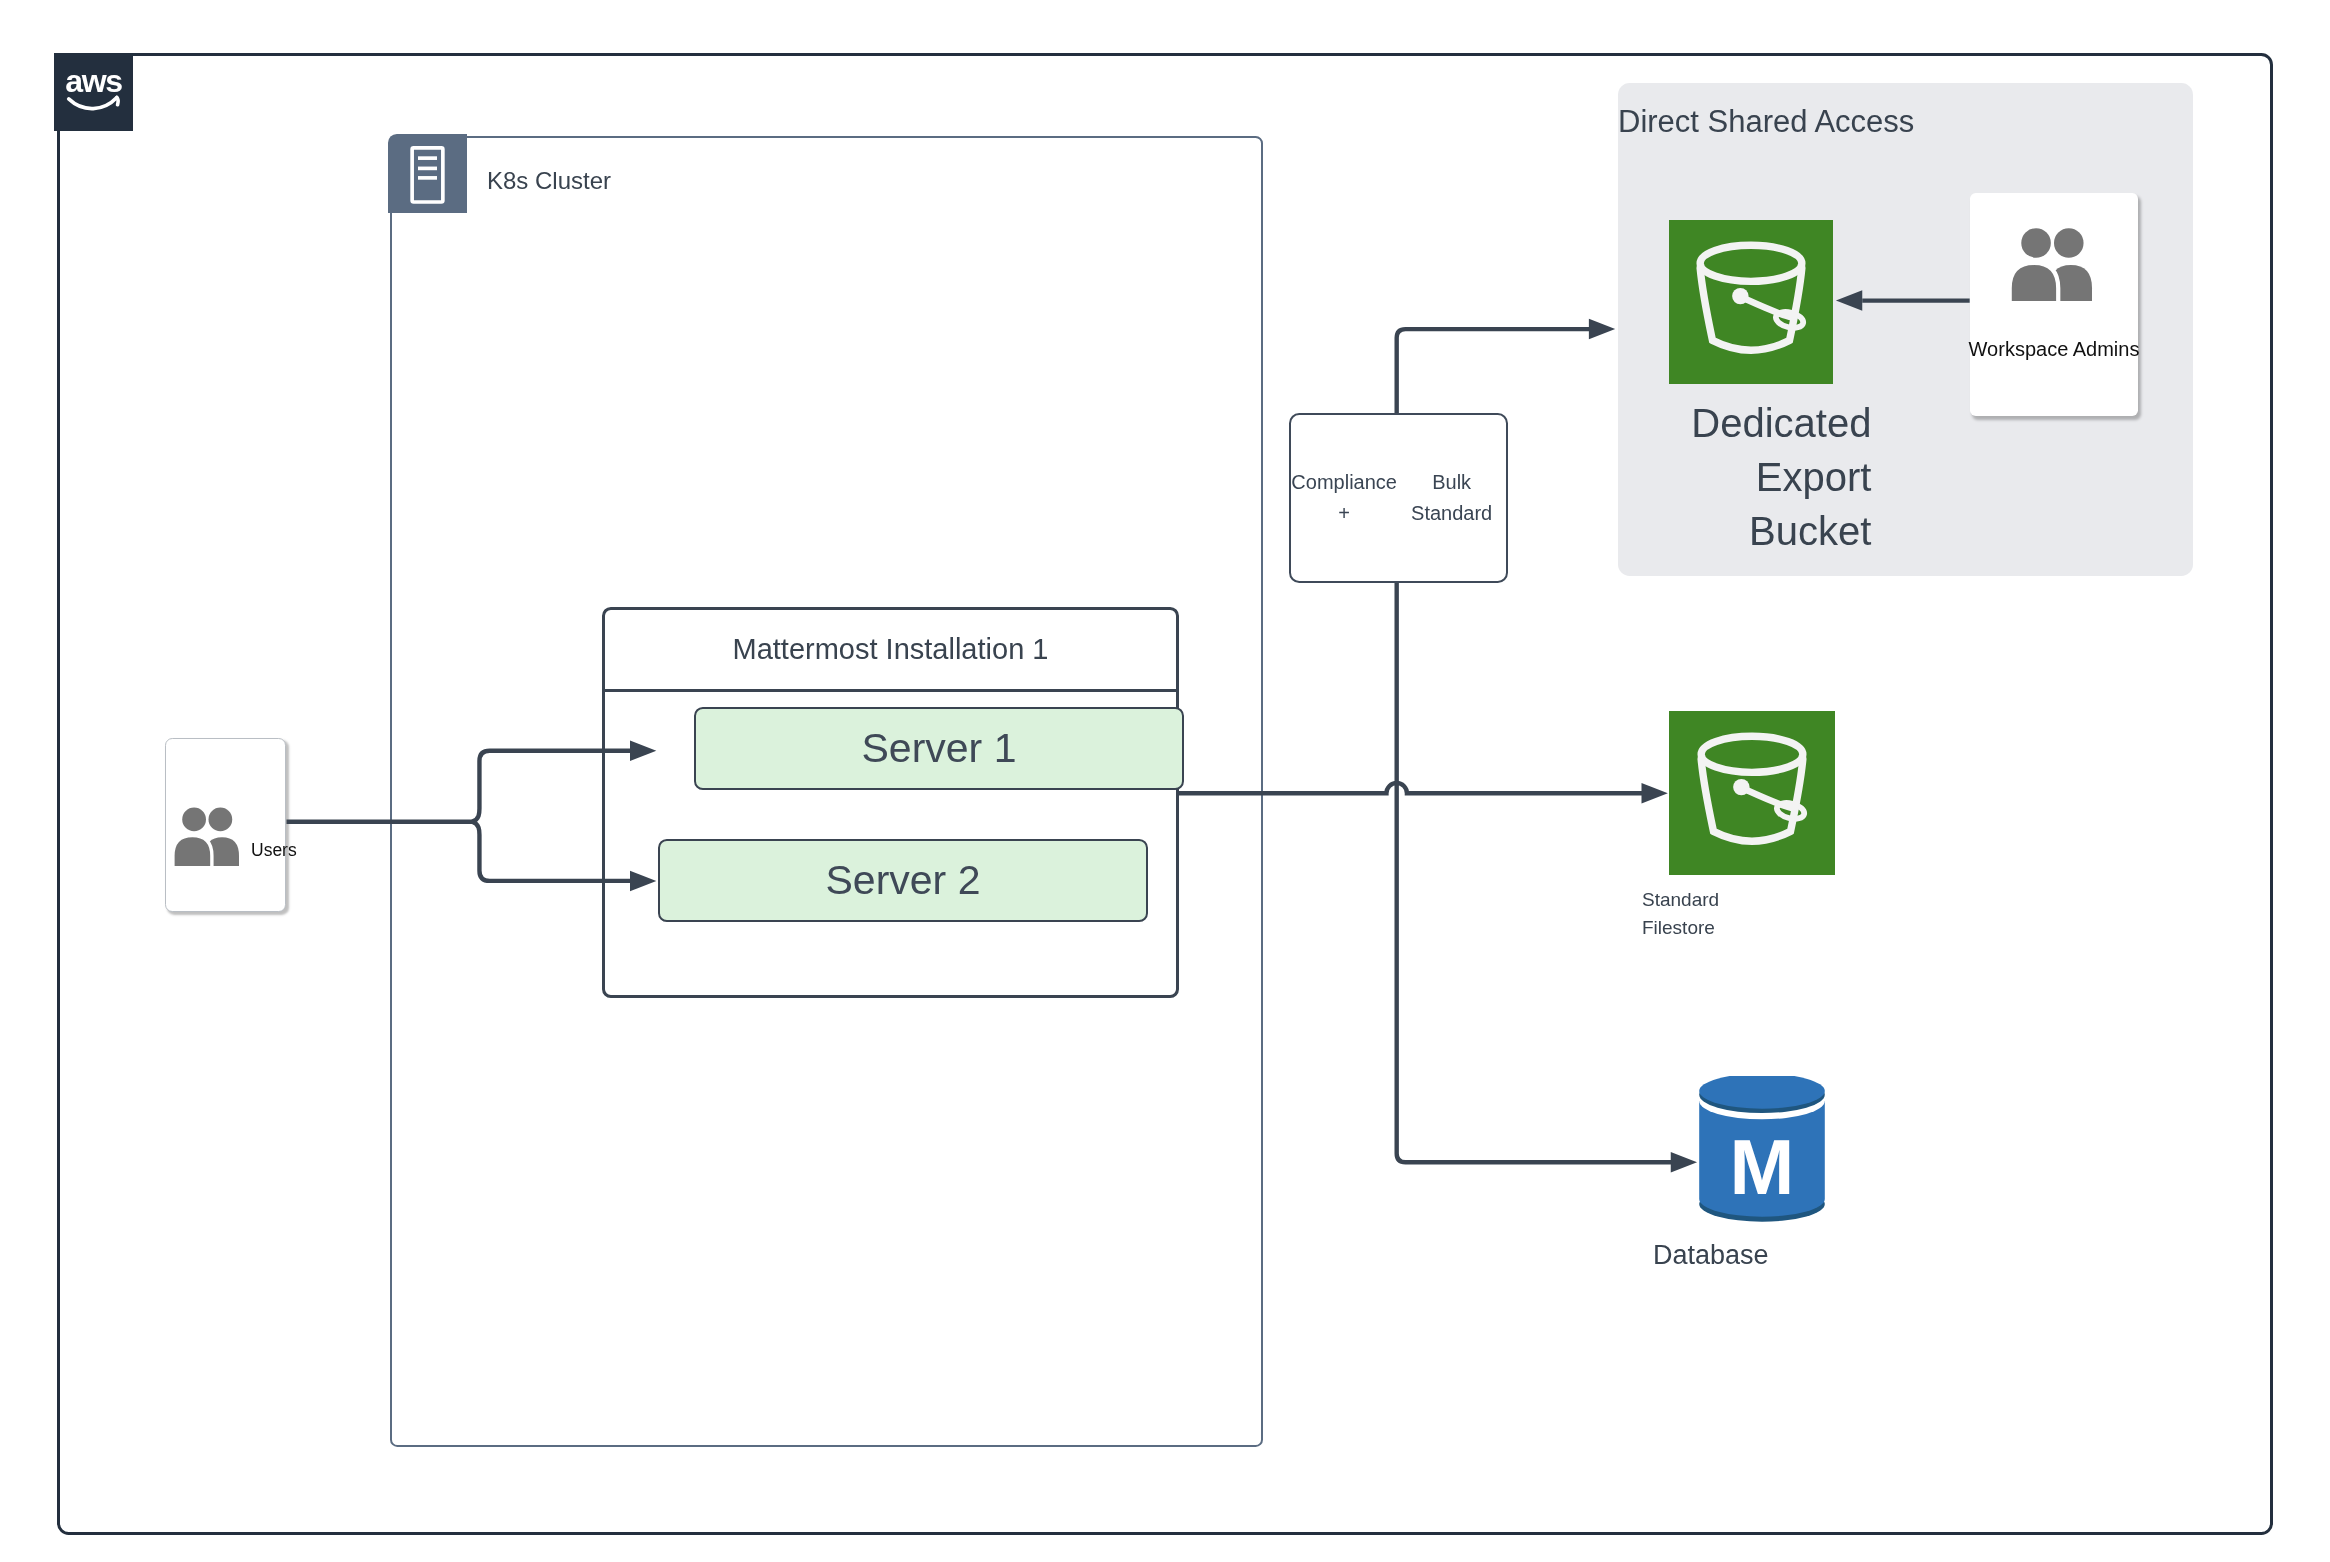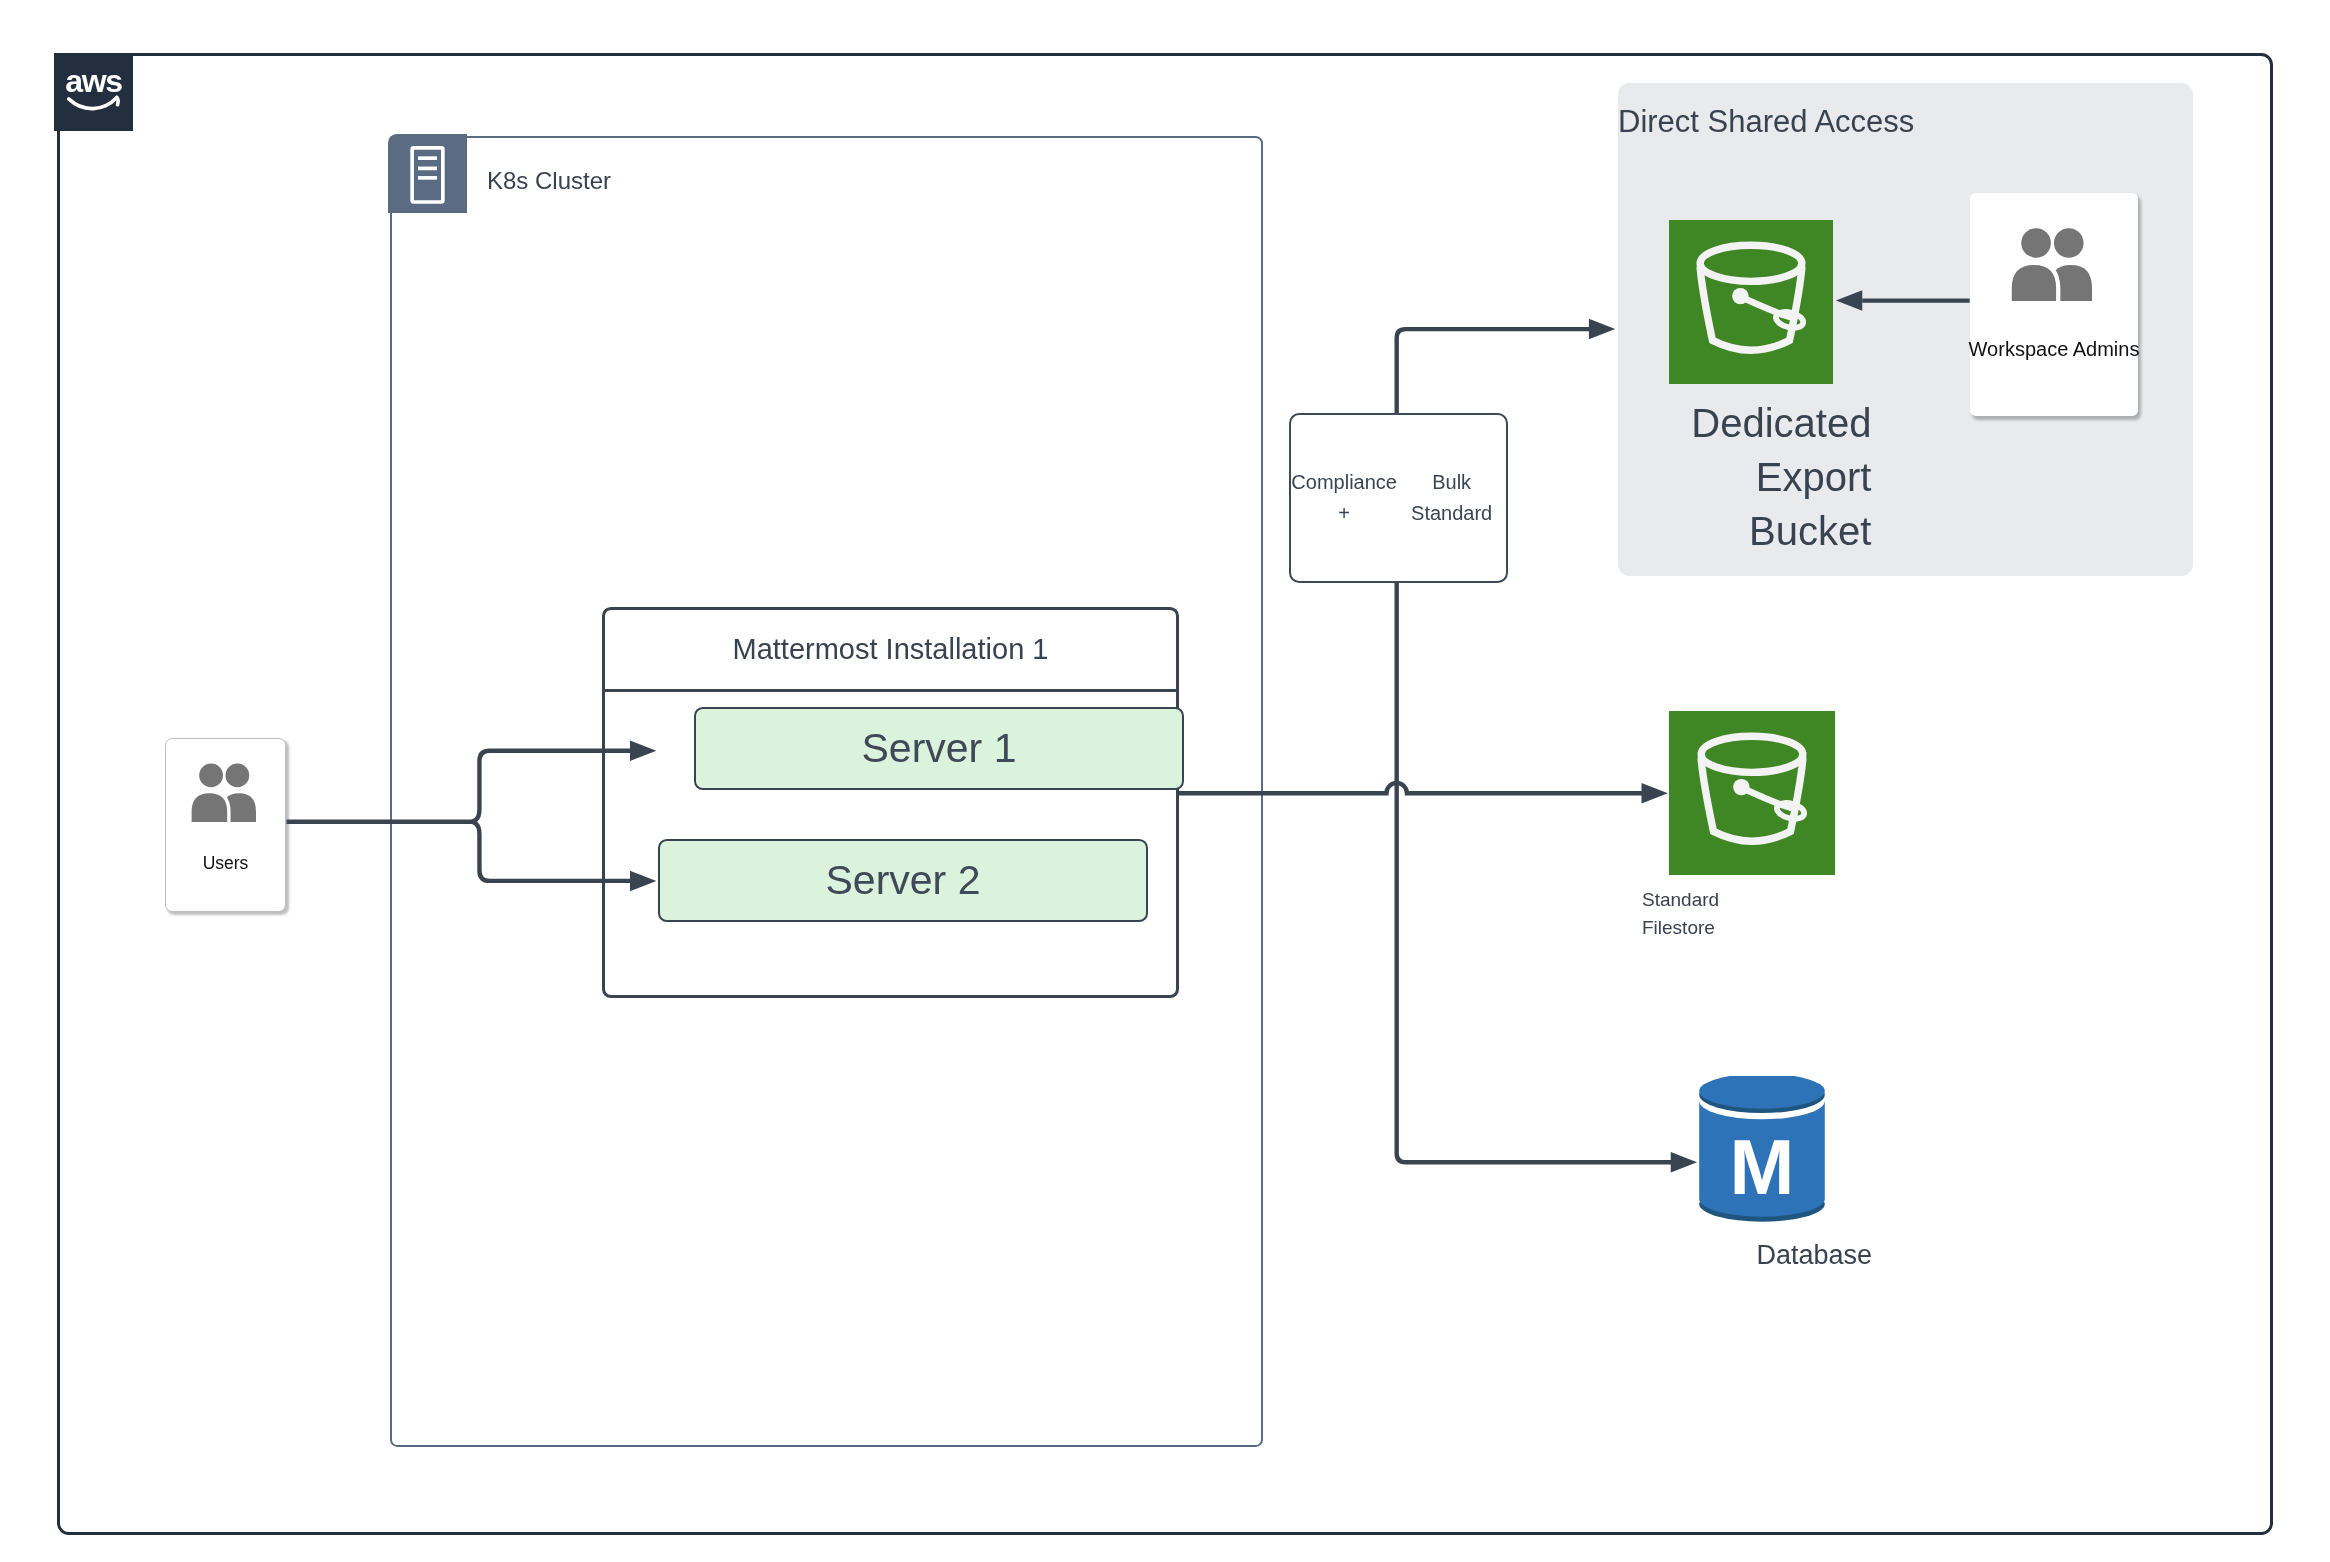--- a/index.html
+++ b/index.html
@@ -36,21 +36,21 @@
   .k8s-label{
     left:487px;top:167px;
     font-size:24px;color:var(--text);white-space:nowrap;
   }
 
   
   .users-card{
     left:165px;top:738px;width:121px;height:174px;
     background:#fff;border:0.7px solid #b9bec4;border-radius:7.3px;
     box-shadow:2.2px 2.9px 2.2px rgba(0,0,0,.25);
-    display:flex;flex-direction:column;align-items:center;
+    display:flex;align-items:center;
     padding-top:22px;
   }
   .users-card .label{
     margin-top:29px;font-size:17.5px;color:#111;
   }
 
   
   .mm-box{
     left:602px;top:607px;width:577px;height:391px;
     background:#fff;border:3.7px solid var(--line);border-radius:8.8px;
@@ -112,21 +112,21 @@
   .filestore-sq{left:1669px;top:711px;width:166px;height:164px;}
   .filestore-label{
     left:1642px;top:886px;width:219px;
     text-align:left;font-size:19px;line-height:1.45;color:var(--text);
   }
 
   
   .db-node{left:1699px;top:1076px;width:126px;height:157px;}
   .db-label{
     left:1653px;top:1240px;width:219px;
-    text-align:right;font-size:27px;color:var(--text);
+    text-align:left;font-size:27px;color:var(--text);
   }
 
   
   .connectors{
     position:absolute;left:0;top:0;width:2330px;height:1563px;
     pointer-events:none;
   }
   .connectors path{stroke:var(--line);stroke-width:6;fill:none;}
   .connectors polygon{fill:var(--line);stroke:none;}
 </style>

